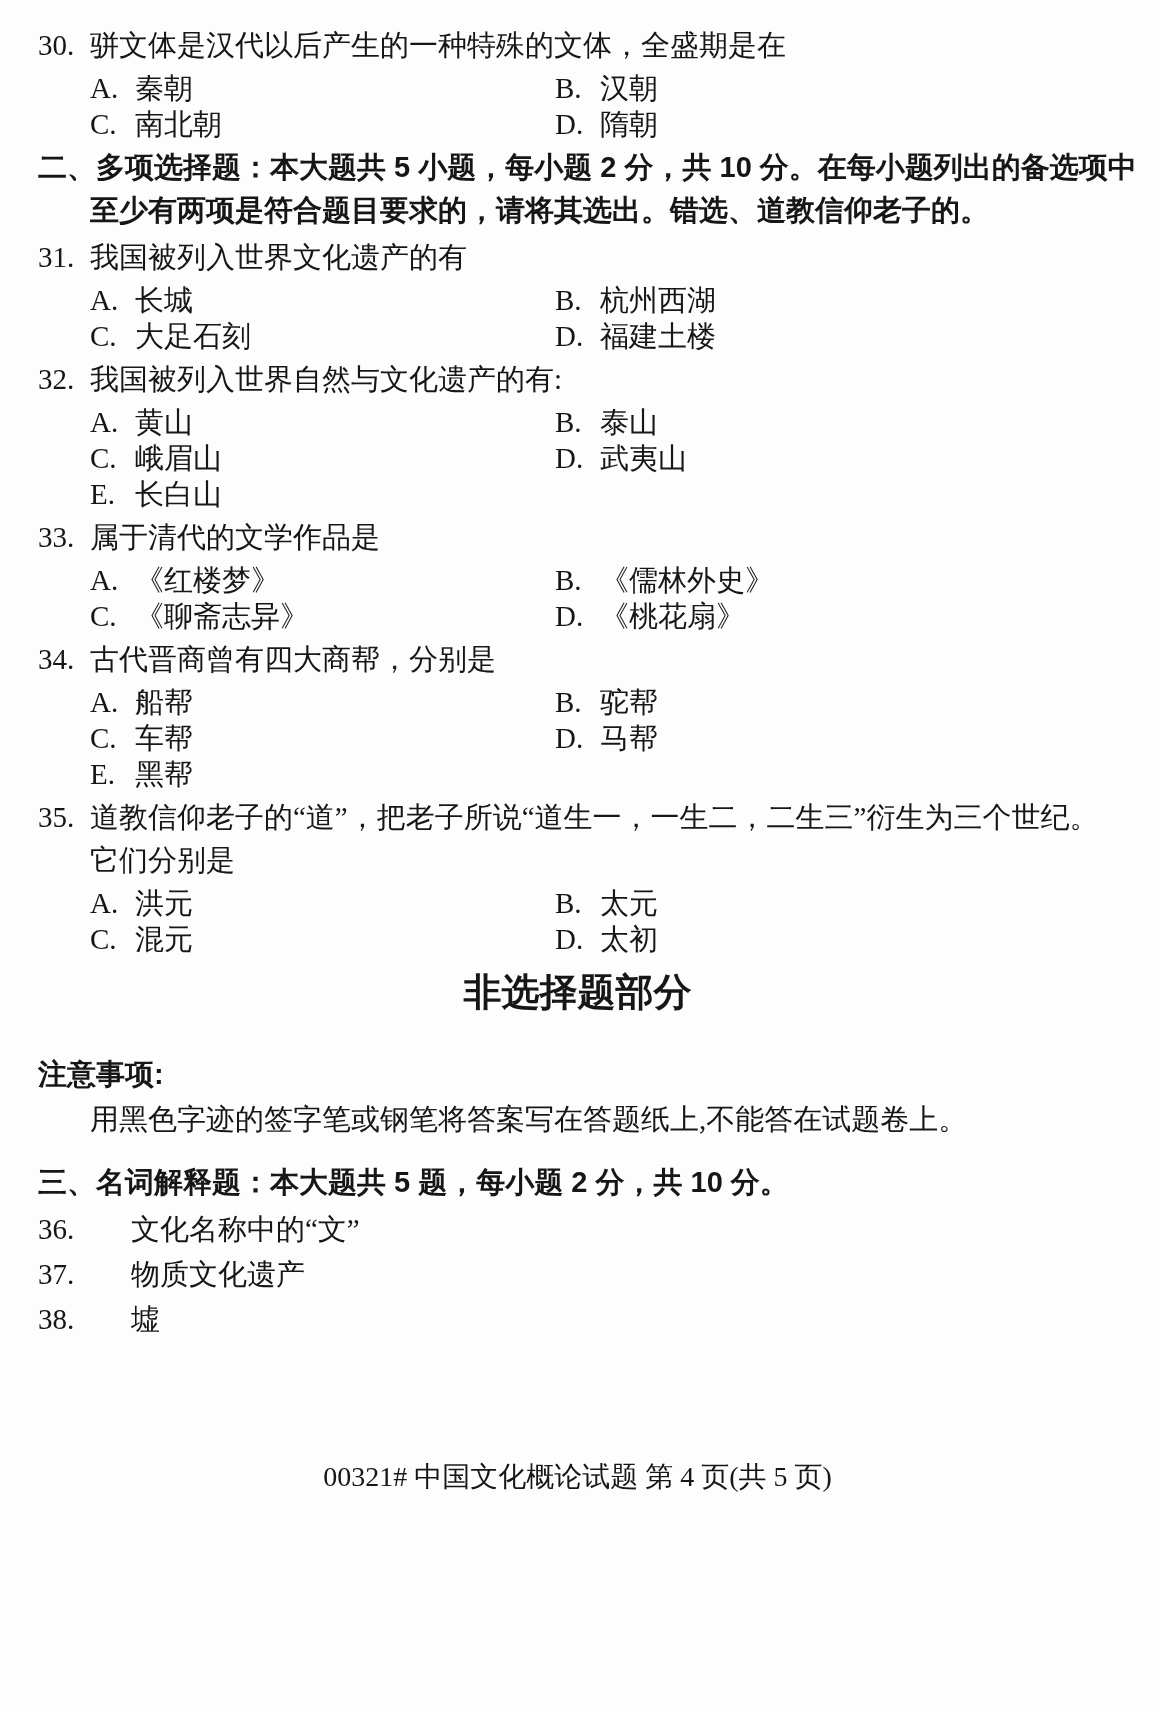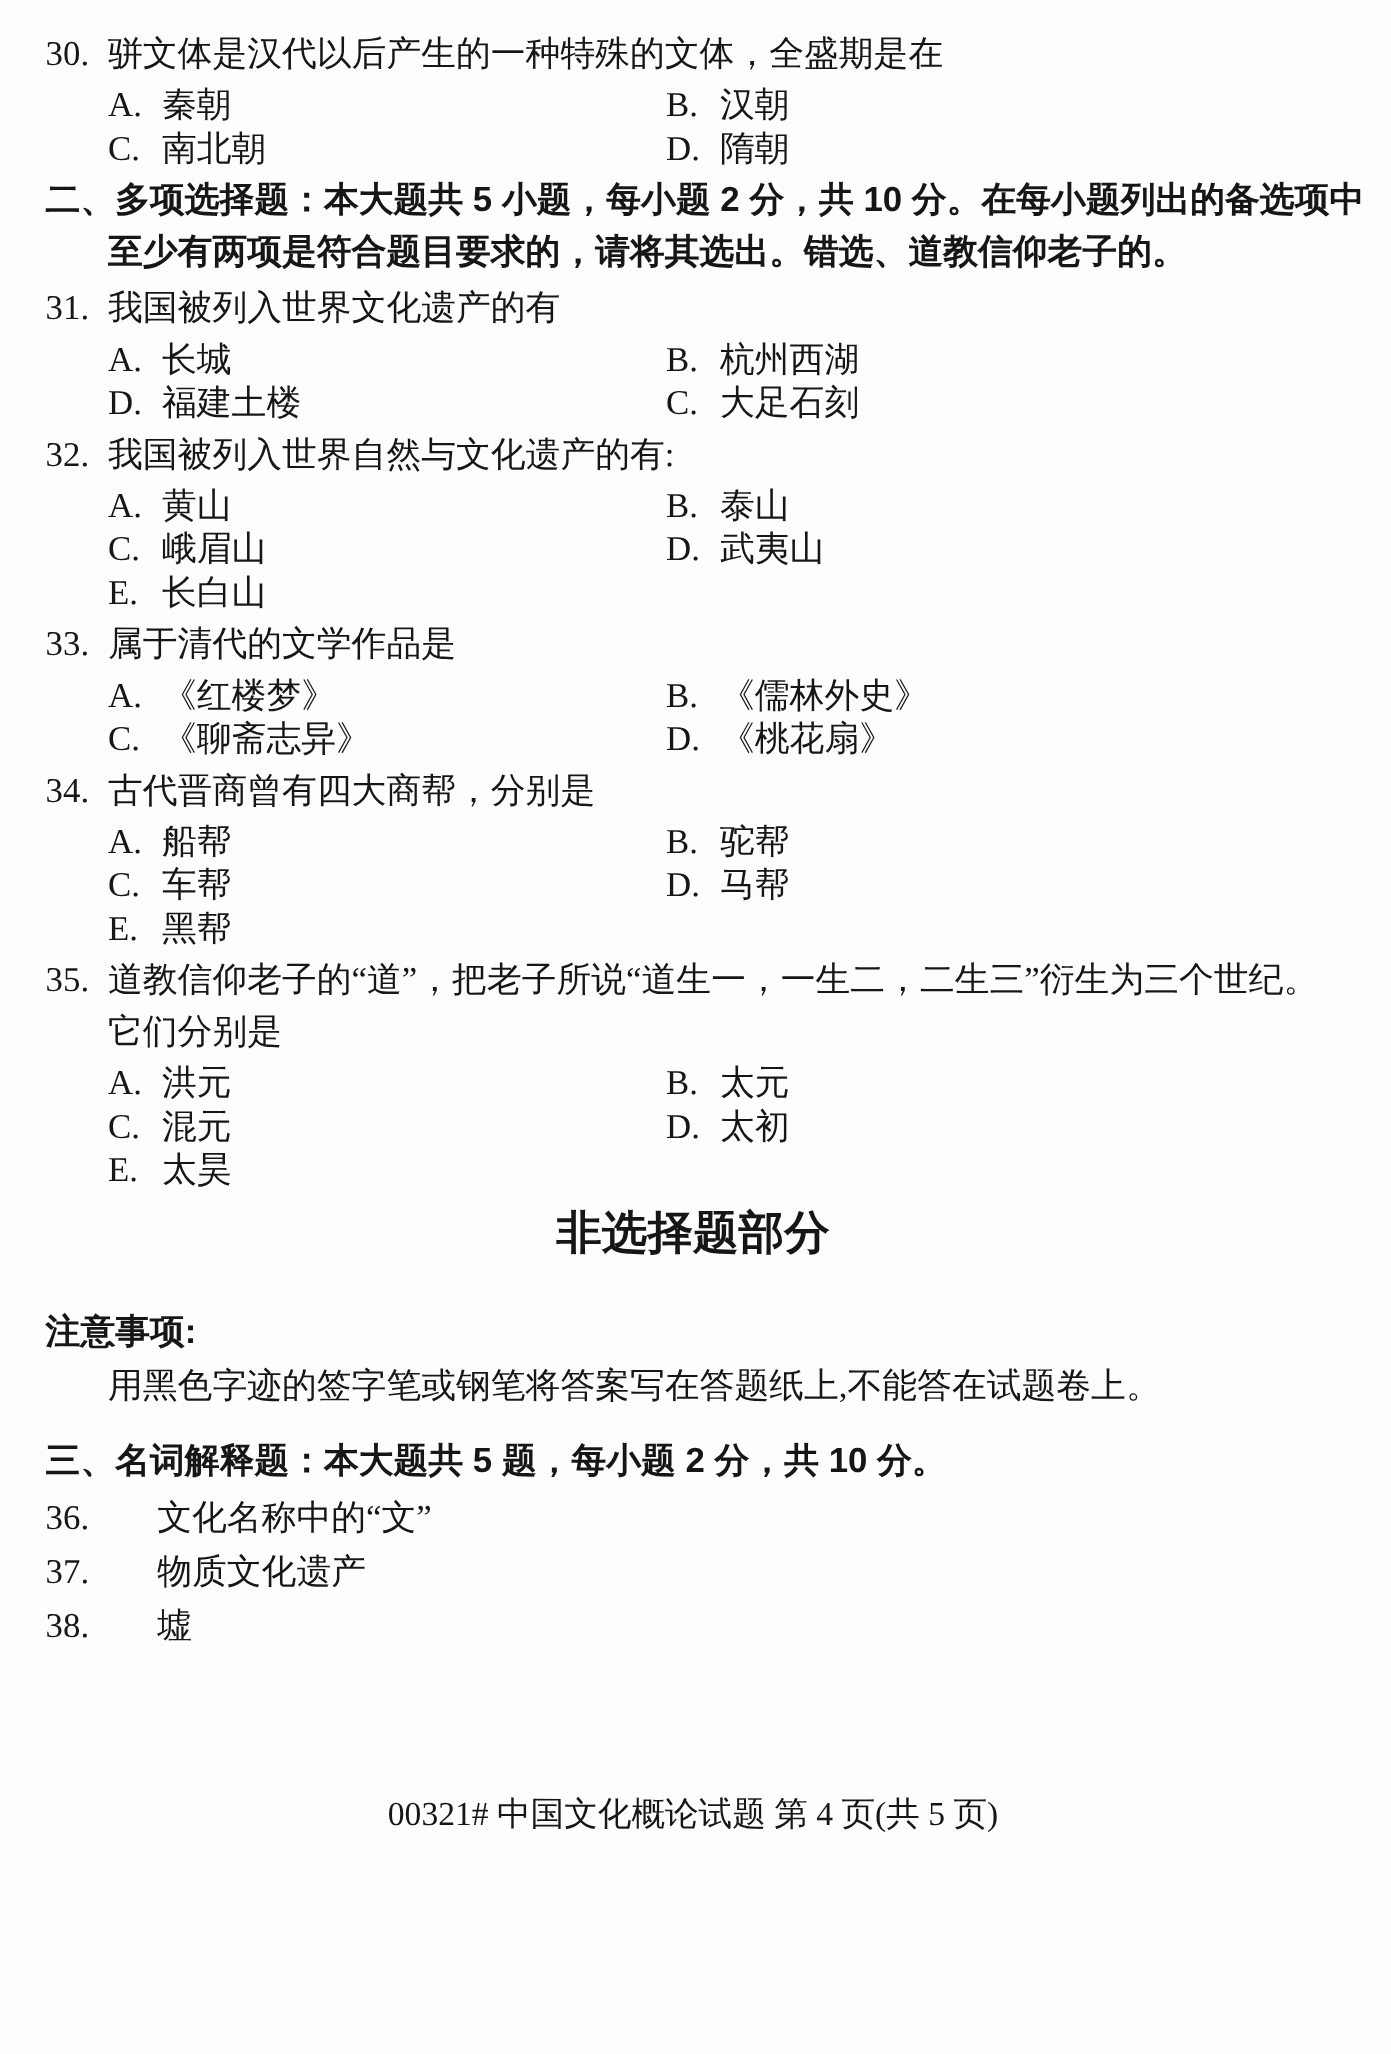--- a/index.html
+++ b/index.html
@@ -126,22 +126,22 @@
   </div>
 
   <div>
     <div class="q-line">
       <span class="q-num">31.</span>
       <span class="q-text">我国被列入世界文化遗产的有</span>
     </div>
     <div class="opt-grid">
       <div class="opt"><span class="opt-label">A.</span><span>长城</span></div>
       <div class="opt"><span class="opt-label">B.</span><span>杭州西湖</span></div>
+      <div class="opt"><span class="opt-label">C.</span><span>大足石刻</span></div>
       <div class="opt"><span class="opt-label">D.</span><span>福建土楼</span></div>
-      <div class="opt"><span class="opt-label">C.</span><span>大足石刻</span></div>
     </div>
   </div>
 
   <div>
     <div class="q-line">
       <span class="q-num">32.</span>
       <span class="q-text">我国被列入世界自然与文化遗产的有:</span>
     </div>
     <div class="opt-grid">
       <div class="opt"><span class="opt-label">A.</span><span>黄山</span></div>
@@ -183,21 +183,20 @@
     <div class="q-line">
       <span class="q-num">35.</span>
       <span class="q-text">道教信仰老子的“道”，把老子所说“道生一，一生二，二生三”衍生为三个世纪。</span>
     </div>
     <div class="wrap-line2">它们分别是</div>
     <div class="opt-grid">
       <div class="opt"><span class="opt-label">A.</span><span>洪元</span></div>
       <div class="opt"><span class="opt-label">B.</span><span>太元</span></div>
       <div class="opt"><span class="opt-label">C.</span><span>混元</span></div>
       <div class="opt"><span class="opt-label">D.</span><span>太初</span></div>
-      <div class="opt"><span class="opt-label">E.</span><span>太昊</span></div>
     </div>
   </div>
 
   <div class="center-title hei">非选择题部分</div>
 
   <div>
     <div class="notice-title hei">注意事项:</div>
     <div class="notice-body">用黑色字迹的签字笔或钢笔将答案写在答题纸上,不能答在试题卷上。</div>
   </div>
 

